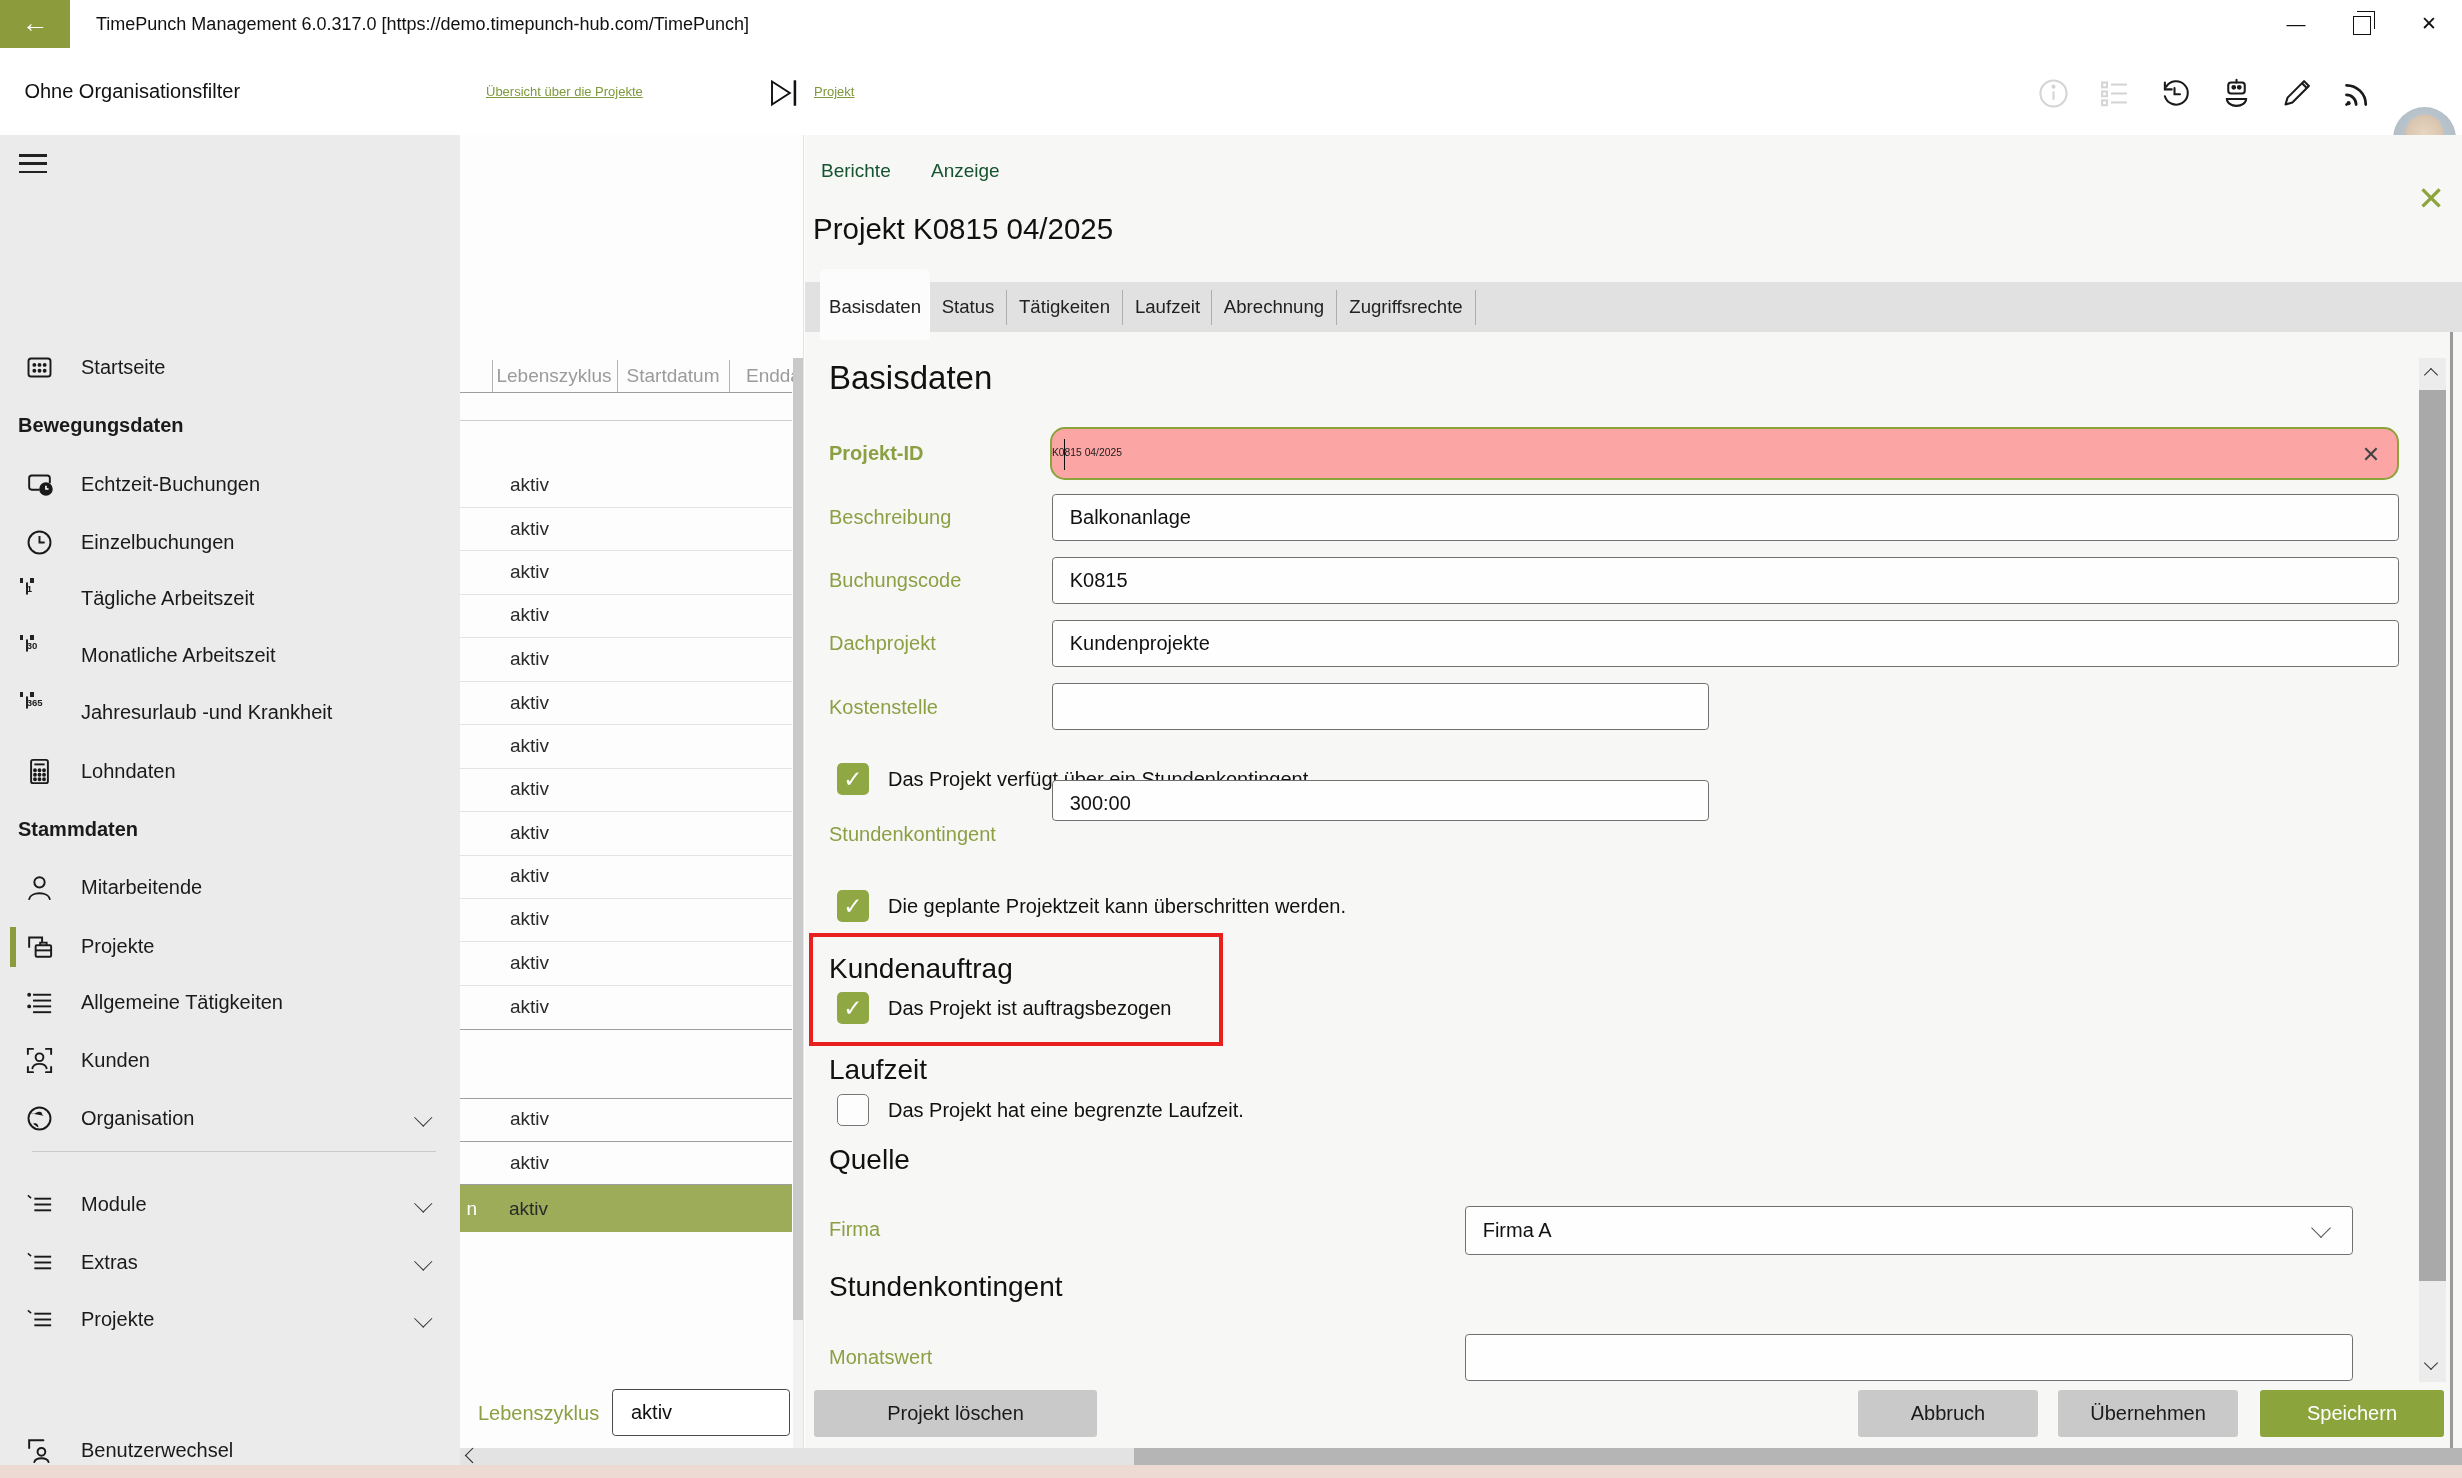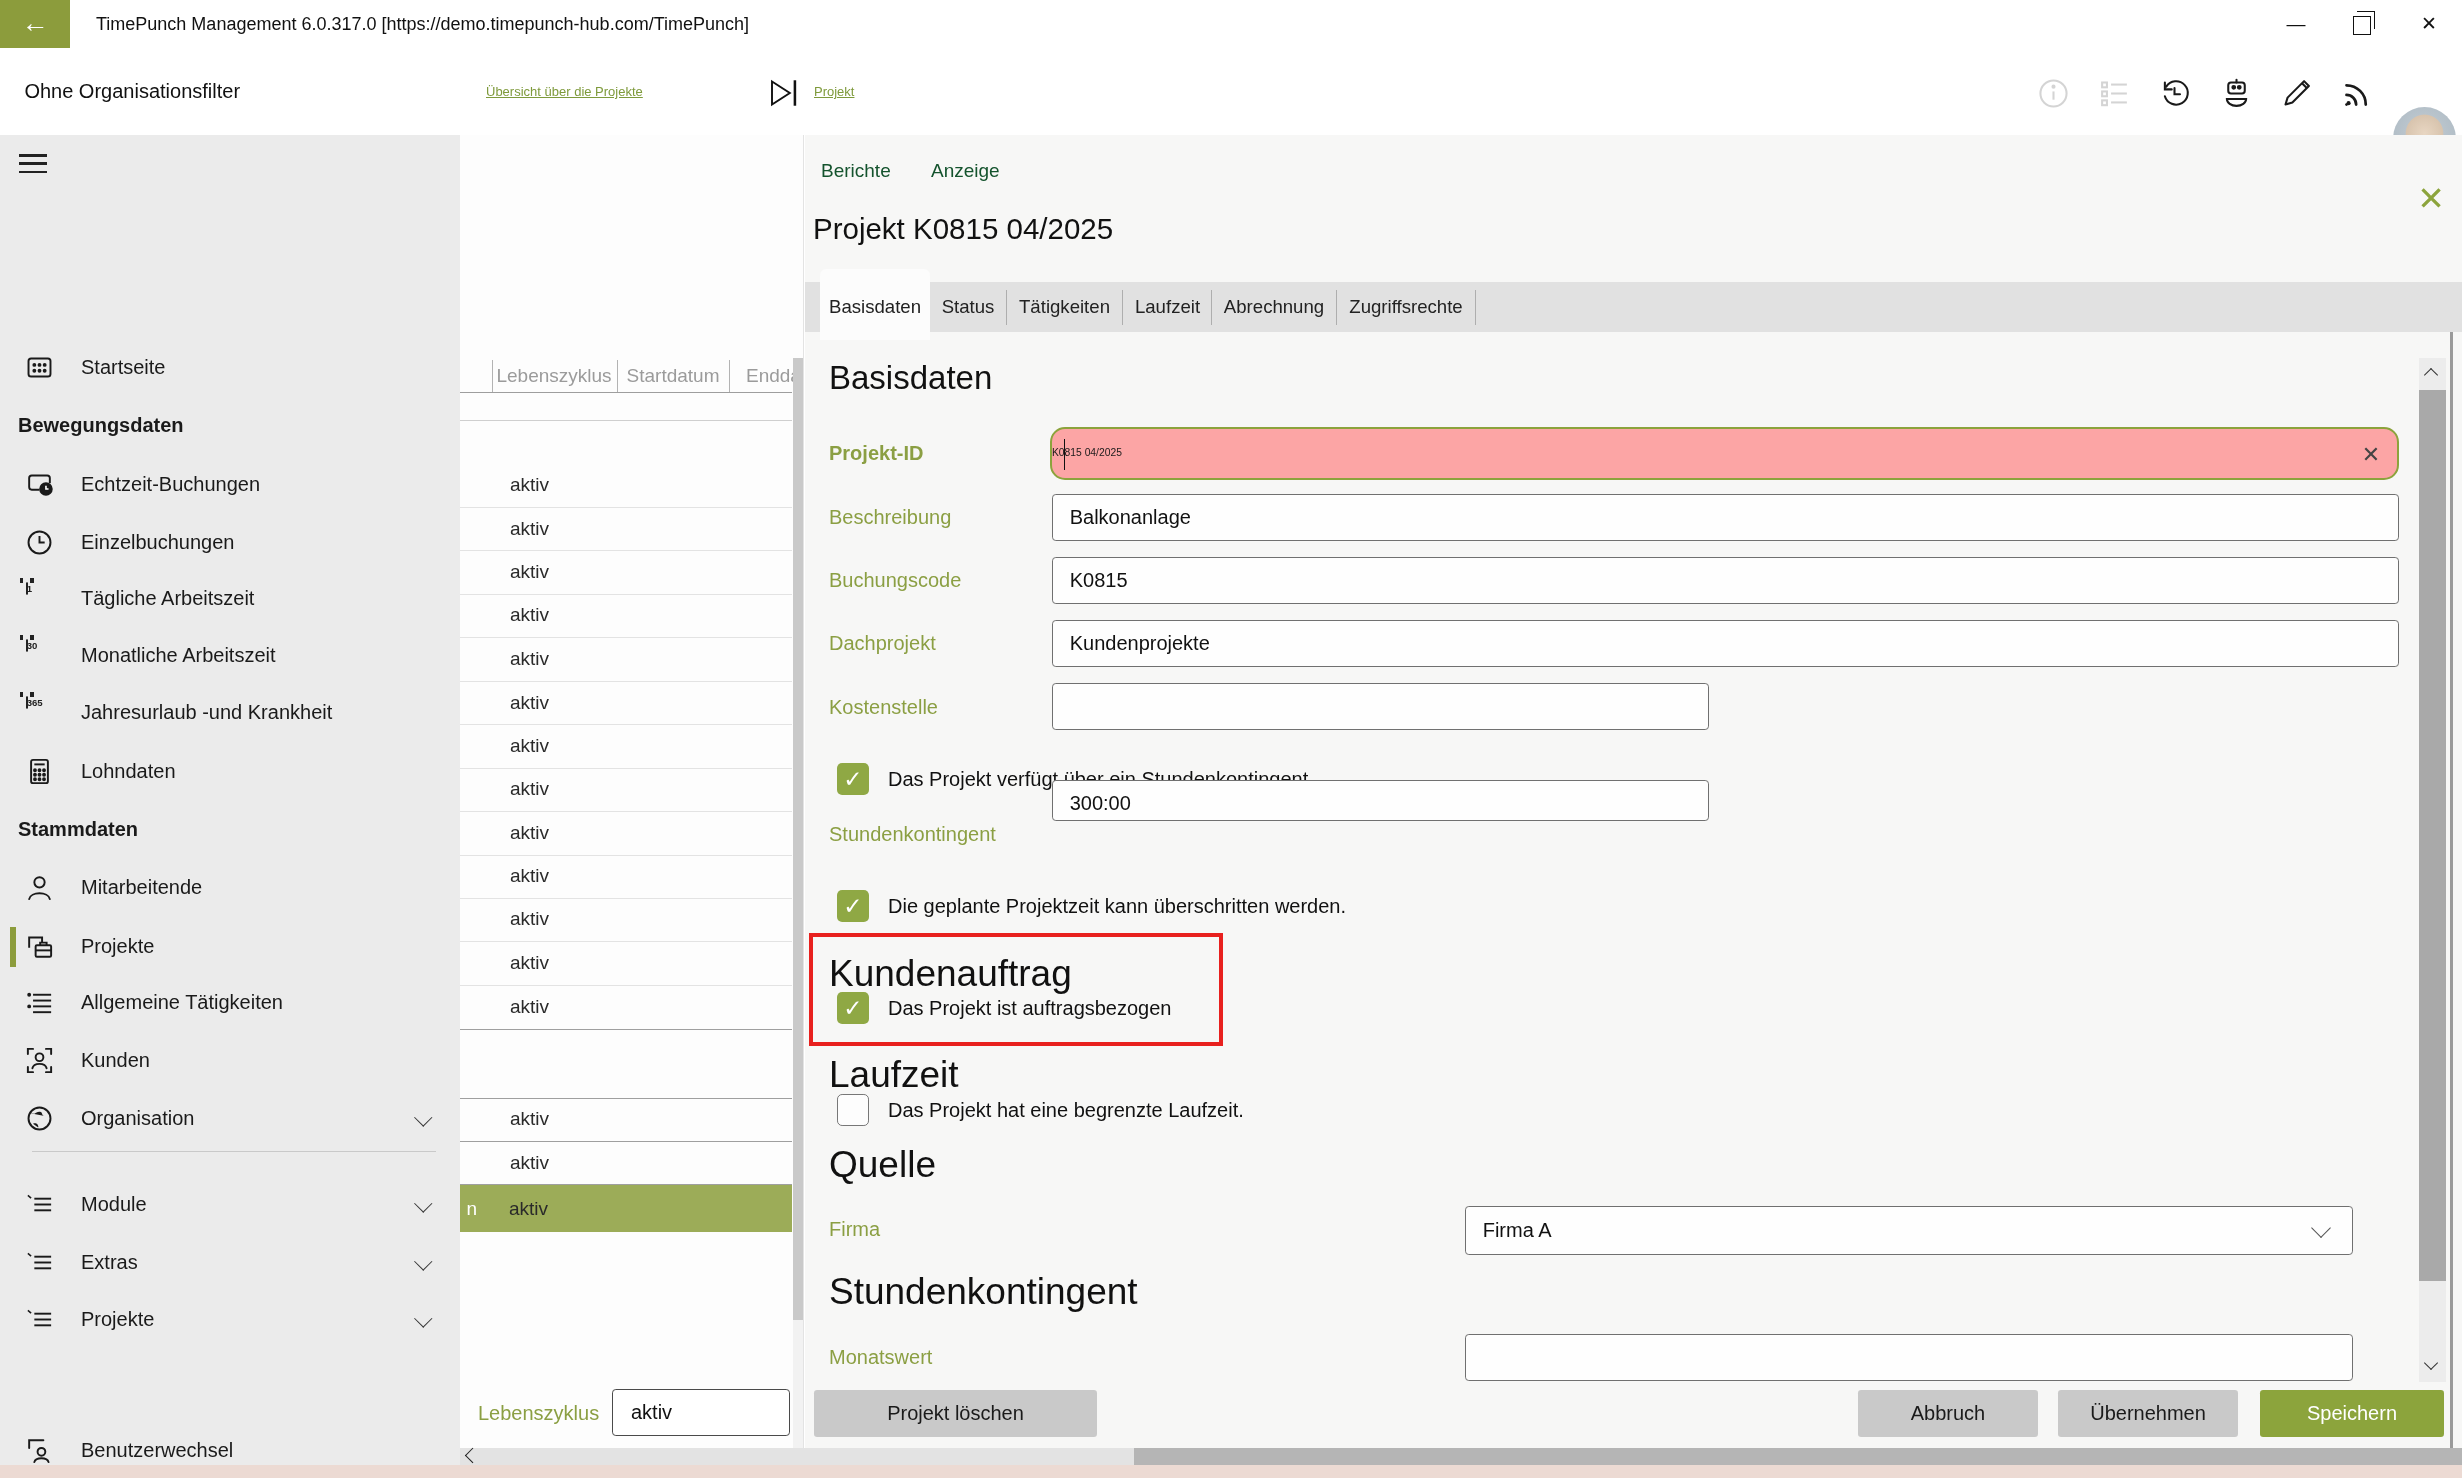--- a/index.html
+++ b/index.html
@@ -54,21 +54,21 @@
   .panel{left:805px;top:135px;width:1658px;height:1313px;background:#f7f7f6;}
   .pmenu{top:149px;height:44px;line-height:44px;font-size:19px;color:#14532d;cursor:pointer;}
   .closex{left:2412px;top:180px;width:38px;height:38px;font-size:33px;line-height:38px;text-align:center;color:#8ca43c;cursor:pointer;}
   .ptitle{left:813px;top:208px;height:41px;line-height:41px;font-size:29.5px;color:#111;font-weight:normal;}
   .tabband{left:805px;top:282px;width:1658px;height:50px;background:#e1e1e1;}
   .activetab{left:820px;top:269px;width:110px;height:71px;background:#fcfcfc;border-radius:6.4px 6.4px 0 0;}
   .tablbl{top:282px;height:50px;line-height:50px;font-size:18.6px;color:#222;text-align:center;cursor:pointer;}
   .tabsep{top:290px;width:1.3px;height:35px;background:#aeaeae;}
   
   .formhead{left:829px;top:359px;font-size:33px;color:#111;}
-  .sechead{left:829px;font-size:37px;color:#111;}
+  .sechead{left:829px;font-size:28px;color:#111;}
   .flabel{left:829px;height:47px;font-size:20px;color:#8b9f43;line-height:47px;white-space:nowrap;}
   .field{background:#fefefe;border:1.3px solid #707070;border-radius:3.8px;box-sizing:border-box;}
   .field .val{position:absolute;left:16.7px;top:0;height:100%;line-height:45px;font-size:20px;color:#111;white-space:nowrap;}
   .focusfield{background:#fca5a5;border:2.6px solid #8ca33c;border-radius:15px;box-sizing:border-box;}
   .caret{left:1064px;top:439px;width:1.3px;height:31px;background:#111;}
   .clearx{left:2357px;top:441px;width:28px;height:28px;font-size:22px;line-height:28px;text-align:center;color:#444;cursor:pointer;}
   .cb{width:32px;height:32px;border-radius:5.1px;box-sizing:border-box;cursor:pointer;}
   .cb.on{background:#8fa844;color:#fff;text-align:center;font-size:23px;line-height:32px;}
   .cb.off{background:#fdfdfd;border:1.9px solid #777;}
   .cblabel{height:32px;line-height:32px;font-size:20px;color:#111;white-space:nowrap;}

